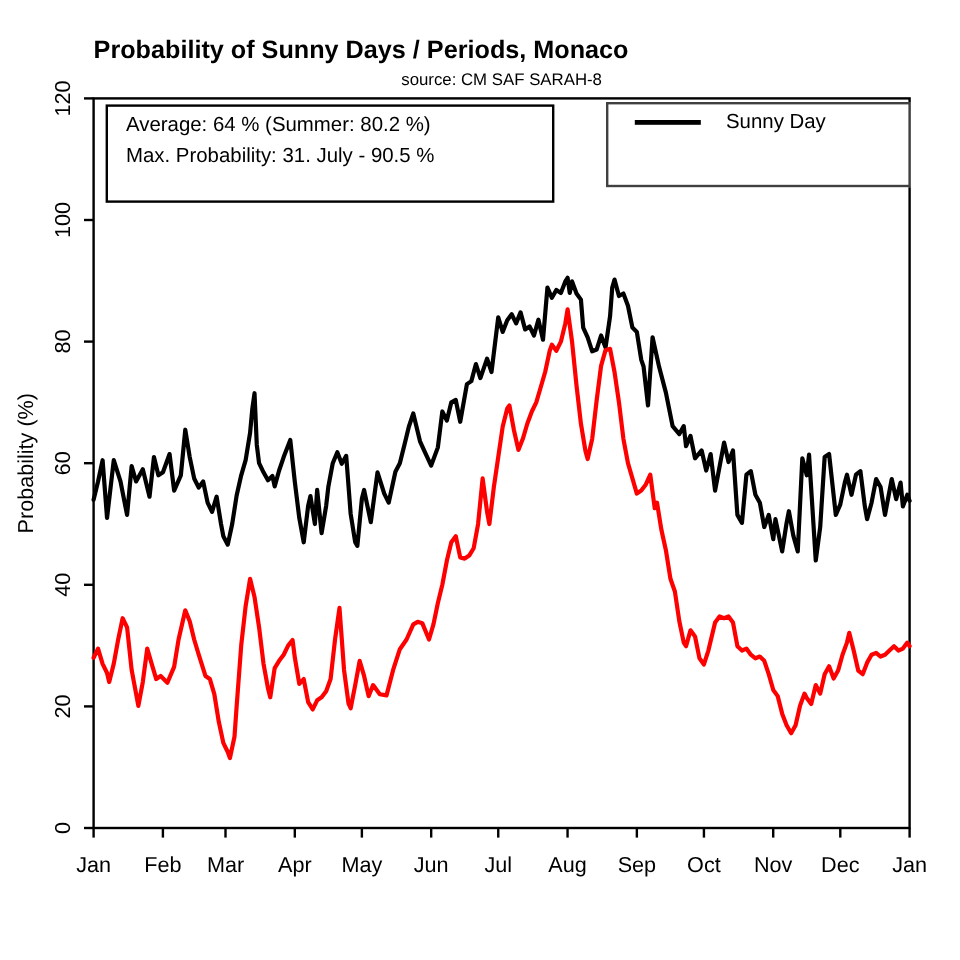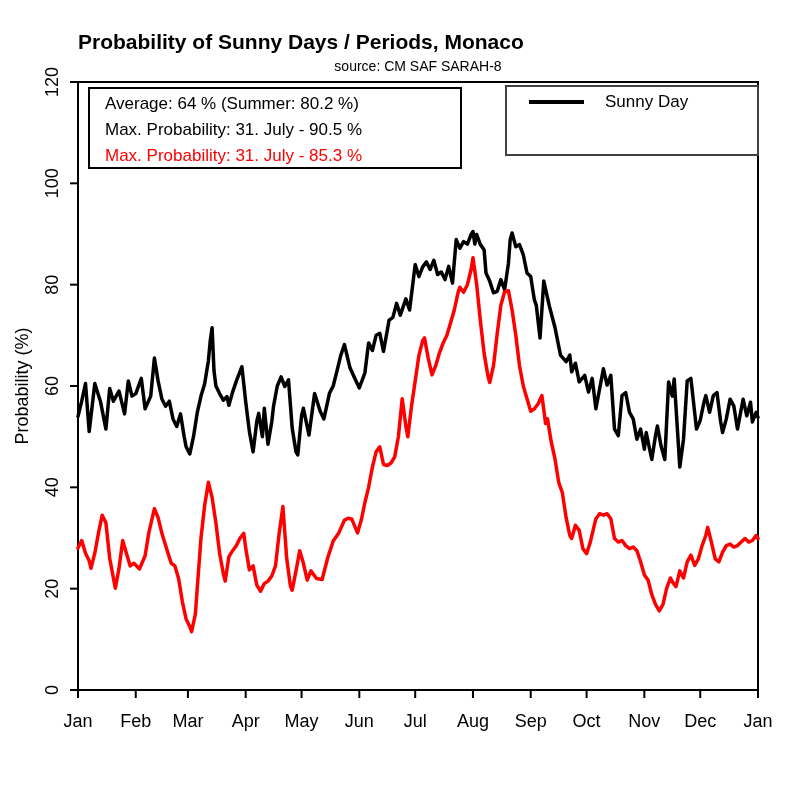--- a/index.html
+++ b/index.html
@@ -75,21 +75,20 @@
       <text x="700.2465753424658" y="727" text-anchor="middle" font-size="18">Dec</text>
       <line x1="758" y1="690" x2="758" y2="698" stroke="#000" stroke-width="2"></line>
       <text x="758" y="727" text-anchor="middle" font-size="18">Jan</text>
       <polyline points="78.0,416.4 81.7,401.2 85.5,383.5 89.2,431.6 94.8,383.5 100.4,401.2 105.9,429.1 109.7,388.5 113.4,401.2 119.0,391.1 124.6,413.9 128.3,380.9 132.0,396.1 135.8,393.6 141.3,378.4 145.1,408.8 150.7,396.1 154.4,358.1 158.1,380.9 161.8,398.7 165.6,406.3 169.3,401.2 173.0,418.9 176.7,426.5 180.5,413.9 184.2,436.7 186.1,446.8 189.8,453.9 193.5,436.7 197.2,412.9 201.0,396.1 204.7,383.5 208.4,360.7 210.3,340.4 212.1,327.7 214.0,370.8 215.9,386.0 219.6,393.6 223.3,400.2 227.0,396.6 228.9,405.3 232.6,392.1 236.4,380.9 241.9,366.7 245.7,401.7 249.4,431.6 253.1,451.9 256.8,421.5 258.7,413.4 262.4,436.7 264.3,408.3 268.0,444.3 271.8,421.5 273.6,405.8 277.3,386.0 281.1,376.9 284.8,386.5 288.5,379.9 292.2,428.1 296.0,451.9 297.8,454.9 301.6,415.4 303.4,408.3 309.0,435.1 314.6,393.6 320.2,411.3 323.9,418.9 329.5,393.1 333.2,386.0 337.0,370.8 340.7,355.6 344.4,344.5 350.0,367.8 353.7,375.9 359.3,388.0 364.9,372.8 368.6,342.9 372.4,350.5 376.1,335.3 379.8,333.3 383.5,351.5 389.1,320.1 392.8,317.6 396.6,303.4 400.3,315.1 405.9,298.9 409.6,310.0 415.2,264.4 418.9,276.6 422.7,266.9 426.4,261.9 430.1,269.5 433.8,260.3 437.6,274.5 441.3,272.0 445.0,279.6 448.7,266.4 452.5,283.1 456.2,239.6 459.9,248.2 463.6,241.6 467.4,244.1 471.1,234.5 473.0,231.5 474.8,244.1 476.7,234.5 480.4,244.6 484.1,249.7 486.0,273.0 489.7,281.1 493.5,292.8 497.2,291.3 500.9,279.6 504.6,289.7 508.4,263.4 510.2,239.6 512.1,233.0 515.8,246.7 519.5,244.6 523.3,254.8 527.0,273.0 530.7,276.6 534.4,299.9 536.3,305.4 540.0,337.9 543.8,281.1 549.3,305.9 554.9,327.2 560.5,355.1 566.1,361.7 569.8,355.1 571.7,371.8 575.4,363.2 579.2,381.9 584.7,375.4 588.5,392.1 592.2,378.4 595.9,408.8 599.6,389.0 603.4,368.8 607.1,385.0 610.8,375.4 614.5,429.1 618.3,435.7 622.0,395.6 625.7,392.6 629.5,412.3 633.2,418.9 636.9,439.2 640.6,429.1 644.4,449.3 646.2,432.6 651.8,459.5 655.5,435.7 657.4,426.0 661.1,446.3 664.8,459.5 668.6,381.9 672.3,396.1 674.2,378.9 679.8,467.1 683.5,439.2 687.2,380.9 690.9,378.4 696.5,429.1 700.2,420.5 704.0,402.2 705.8,395.6 709.6,412.3 713.3,395.6 717.0,392.6 720.7,422.0 722.6,432.6 726.3,418.9 730.1,399.2 733.8,405.8 737.5,429.1 739.4,418.9 743.1,399.2 746.8,415.9 750.5,402.2 752.4,422.0 756.1,412.3 758.0,417.4" fill="none" stroke="#000000" stroke-width="3.5" stroke-linejoin="round" stroke-linecap="round"></polyline>
       <polyline points="78.0,548.1 81.7,540.5 85.5,553.2 89.2,560.8 91.0,568.4 94.8,553.2 98.5,532.9 102.2,515.2 105.9,522.8 109.7,558.3 115.3,588.2 119.0,568.4 122.7,540.5 126.4,553.2 130.2,565.9 133.9,563.3 139.5,568.9 145.1,555.7 148.8,532.9 154.4,508.6 158.1,517.7 161.8,532.9 165.6,545.6 171.2,563.3 174.9,565.9 178.6,578.5 182.3,601.3 186.1,619.1 189.8,626.7 191.6,631.7 195.4,614.0 197.2,588.7 201.0,538.0 204.7,505.1 208.4,482.3 212.1,497.5 215.9,522.8 219.6,553.2 223.3,573.5 225.2,581.1 228.9,556.7 232.6,550.7 236.4,545.6 240.1,538.0 243.8,533.4 245.7,548.1 249.4,569.9 253.1,565.9 256.8,585.1 260.6,591.2 264.3,583.6 268.0,581.1 271.8,576.0 275.5,565.9 279.2,532.9 282.9,506.6 286.7,558.3 290.4,586.1 292.2,590.2 296.0,570.9 299.7,550.7 303.4,563.3 307.2,580.1 310.9,570.9 316.5,578.5 322.1,579.5 327.6,558.3 333.2,541.0 338.8,532.9 344.4,520.3 348.1,518.2 351.9,519.3 357.5,532.9 361.2,520.3 364.9,502.5 368.6,487.3 372.4,467.1 376.1,451.9 379.8,446.8 383.5,464.5 387.3,465.5 391.0,463.0 394.7,456.9 398.4,436.7 402.2,398.7 405.9,426.5 407.8,436.7 411.5,406.3 415.2,380.9 418.9,355.6 422.7,340.4 424.5,337.9 428.2,358.1 432.0,374.9 435.7,365.7 439.4,353.1 443.2,342.9 446.9,335.3 450.6,322.7 454.3,310.0 458.1,292.3 459.9,287.2 463.6,292.3 467.4,284.7 471.1,269.5 473.0,257.8 476.7,284.7 480.4,321.1 484.1,353.1 487.9,375.9 489.7,382.5 493.5,365.7 497.2,333.8 500.9,304.9 504.6,291.8 508.4,290.7 512.1,310.0 515.8,335.3 519.5,365.7 523.3,386.0 527.0,398.7 530.7,411.3 534.4,408.8 538.2,403.7 541.9,395.6 545.6,423.5 547.5,418.9 551.2,441.7 554.9,458.5 558.7,482.3 562.4,492.9 566.1,517.7 569.8,535.5 571.7,538.5 575.4,525.3 579.2,530.4 582.9,548.6 586.6,553.7 590.3,542.1 595.9,518.7 599.6,513.7 603.4,515.2 607.1,513.7 610.8,518.7 614.5,538.5 618.3,542.1 622.0,540.5 625.7,545.6 629.5,548.6 633.2,547.1 636.9,550.7 640.6,561.8 644.4,575.0 648.1,580.1 651.8,594.7 655.5,604.4 659.3,611.0 663.0,604.4 666.7,588.2 670.4,578.0 672.3,581.6 676.0,586.6 679.8,570.9 683.5,578.0 687.2,561.8 690.9,555.2 694.7,565.4 698.4,558.8 702.1,545.6 705.8,535.5 707.7,527.4 711.4,542.1 715.2,558.8 718.9,561.8 722.6,552.2 726.3,545.6 730.1,544.1 733.8,547.1 737.5,545.6 741.2,542.1 745.0,538.5 748.7,542.1 752.4,540.5 756.1,535.5 758.0,538.5" fill="none" stroke="#ff0000" stroke-width="3.5" stroke-linejoin="round" stroke-linecap="round"></polyline>
     </svg>
 
   <div class="stats-box" id="stats-box">
       <div class="stats-line" style="color: rgb(0, 0, 0);">Average: 64 % (Summer: 80.2 %)</div>
       <div class="stats-line" style="color: rgb(0, 0, 0);">Max. Probability: 31. July - 90.5 %</div>
-      <div class="stats-line" style="color: rgb(255, 0, 0);">Max. Probability: 31. July - 85.3 %</div>
     </div>
 
   <div class="legend-box" id="legend-box">
       <div class="legend-row">
         <div class="legend-swatch" style="background: rgb(0, 0, 0);"></div>
         <div class="legend-label">Sunny Day</div>
       </div>
     </div>
 
 </div>

